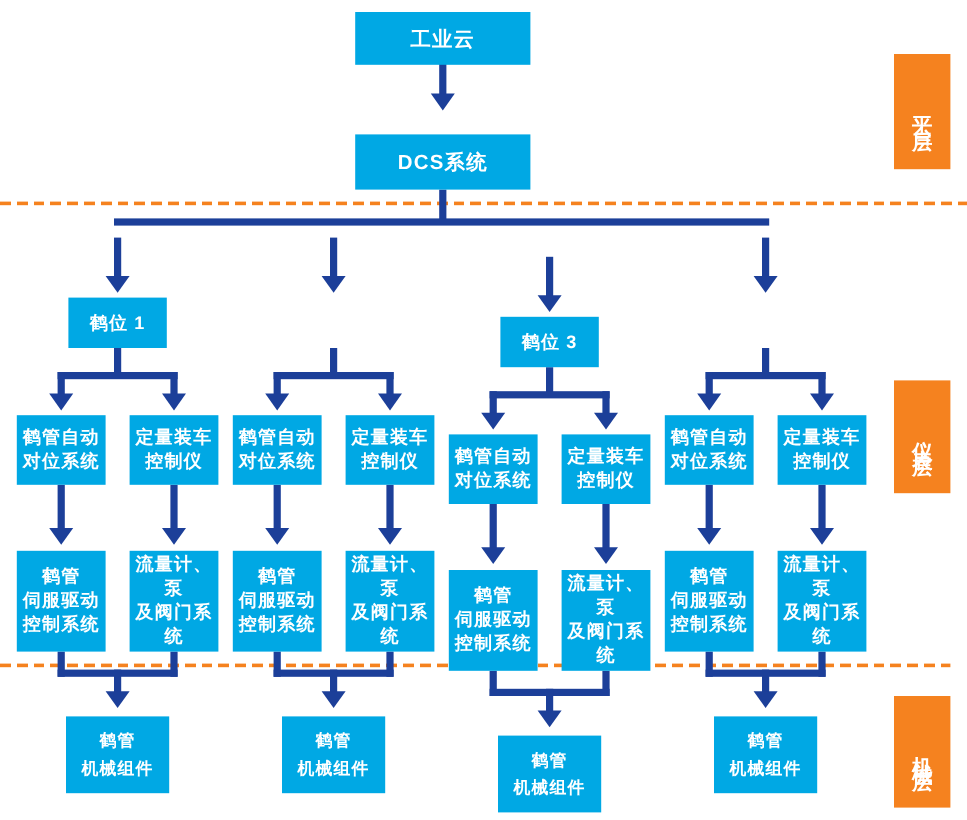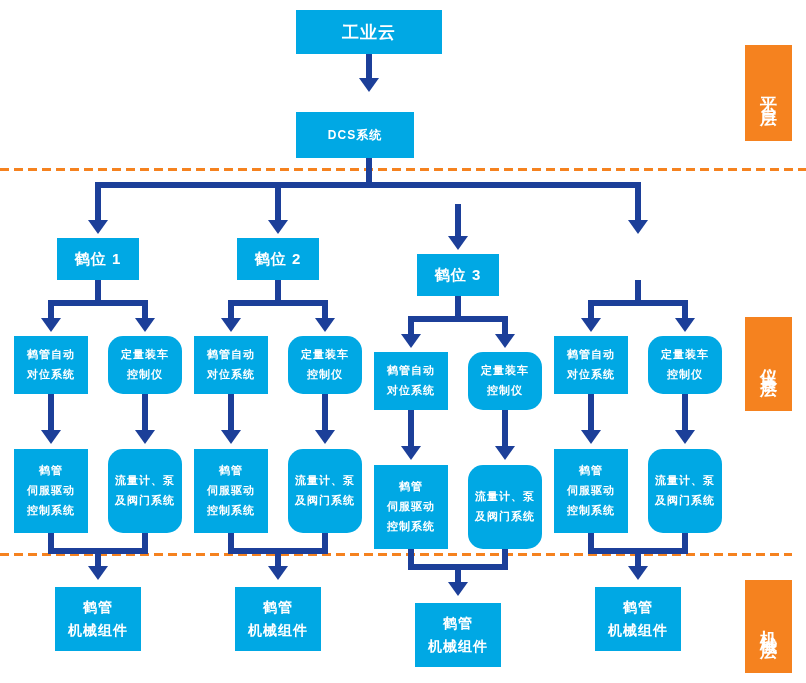--- a/index.html
+++ b/index.html
@@ -7,24 +7,24 @@
     position:relative;width:806px;height:683px;background:#ffffff;
     font-family:"Liberation Sans",sans-serif;overflow:hidden;padding-left:23px;
   }
   
   .box{
     position:absolute;background:#00A8E4;color:#ffffff;
     display:flex;align-items:center;justify-content:center;text-align:center;
     font-weight:bold;white-space:pre-line;letter-spacing:1px;z-index:3;
   }
   .b-cloud{left:296px;top:10px;width:146px;height:44px;font-size:17px;}
-  .b-dcs{left:296px;top:112px;width:118px;height:46px;font-size:12px;}
+  .b-dcs{left:296px;top:112px;width:146px;height:46px;font-size:17px;}
   .b-crane{left:57px;top:232px;width:82px;height:42px;font-size:15px;}
-  .sub{width:74px;font-size:11px;line-height:20px;font-family:Liberation Mono, monospace;}
-  .bL{left:14px;} .bR{left:108px;border-radius:15px;}
+  .sub{width:74px;font-size:15px;line-height:20px;}
+  .bL{left:14px;} .bR{left:108px;}
   .r1{top:330px;height:58px;}
   .r2{top:443px;height:84px;}
   .b-mech{left:55px;top:581px;width:86px;height:64px;font-size:14px;line-height:23px;}
   
   .vline{position:absolute;width:6px;background:#1C3F99;z-index:2;}
   .hline{position:absolute;height:6px;background:#1C3F99;z-index:2;}
   .ah{position:absolute;width:0;height:0;border-left:10px solid transparent;
       border-right:10px solid transparent;border-top:14px solid #1C3F99;z-index:2;}
   .v1{left:366px;top:53px;height:26px;}
   .a1{left:359px;top:78px;}
@@ -55,21 +55,21 @@
   .dash2{top:553px;width:792px;}
   .layer{
     position:absolute;left:745px;width:47px;background:#F5821F;color:#ffffff;
     font-weight:bold;font-size:17px;display:flex;align-items:center;justify-content:center;
     writing-mode:vertical-rl;text-orientation:upright;letter-spacing:7px;z-index:3;
   }
   .lay1{top:45px;height:96px;}
   .lay2{top:317px;height:94px;}
   .lay3{top:580px;height:93px;}
   
-  .group{position:absolute;top:6px;width:196px;height:502px;}
+  .group{position:absolute;top:16px;width:196px;height:502px;}
   .g1{left:0px;} .g2{left:180px;} .g3{left:360px;margin-top:16px;} .g4{left:540px;}
 </style>
 </head>
 <body>
 
 <div class="canvas">
 
   <div class="box b-cloud">工业云</div>
   <div class="vline v1"></div>
   <div class="ah a1"></div>
@@ -112,21 +112,20 @@
     <div class="hline gh-mg"></div>
     <div class="vline gv-mg"></div>
     <div class="ah ga-mg"></div>
     <div class="box b-mech">鹤管
 机械组件</div>
   </div>
 
   <div class="group g2">
     <div class="vline gv-top"></div>
     <div class="ah ga-top"></div>
-    <div class="box b-crane">鹤位 2</div>
     <div class="vline gv-split"></div>
     <div class="hline gh-split"></div>
     <div class="vline gv-armL"></div>
     <div class="vline gv-armR"></div>
     <div class="ah ga-armL"></div>
     <div class="ah ga-armR"></div>
     <div class="box sub bL r1">鹤管自动
 对位系统</div>
     <div class="box sub bR r1">定量装车
 控制仪</div>

